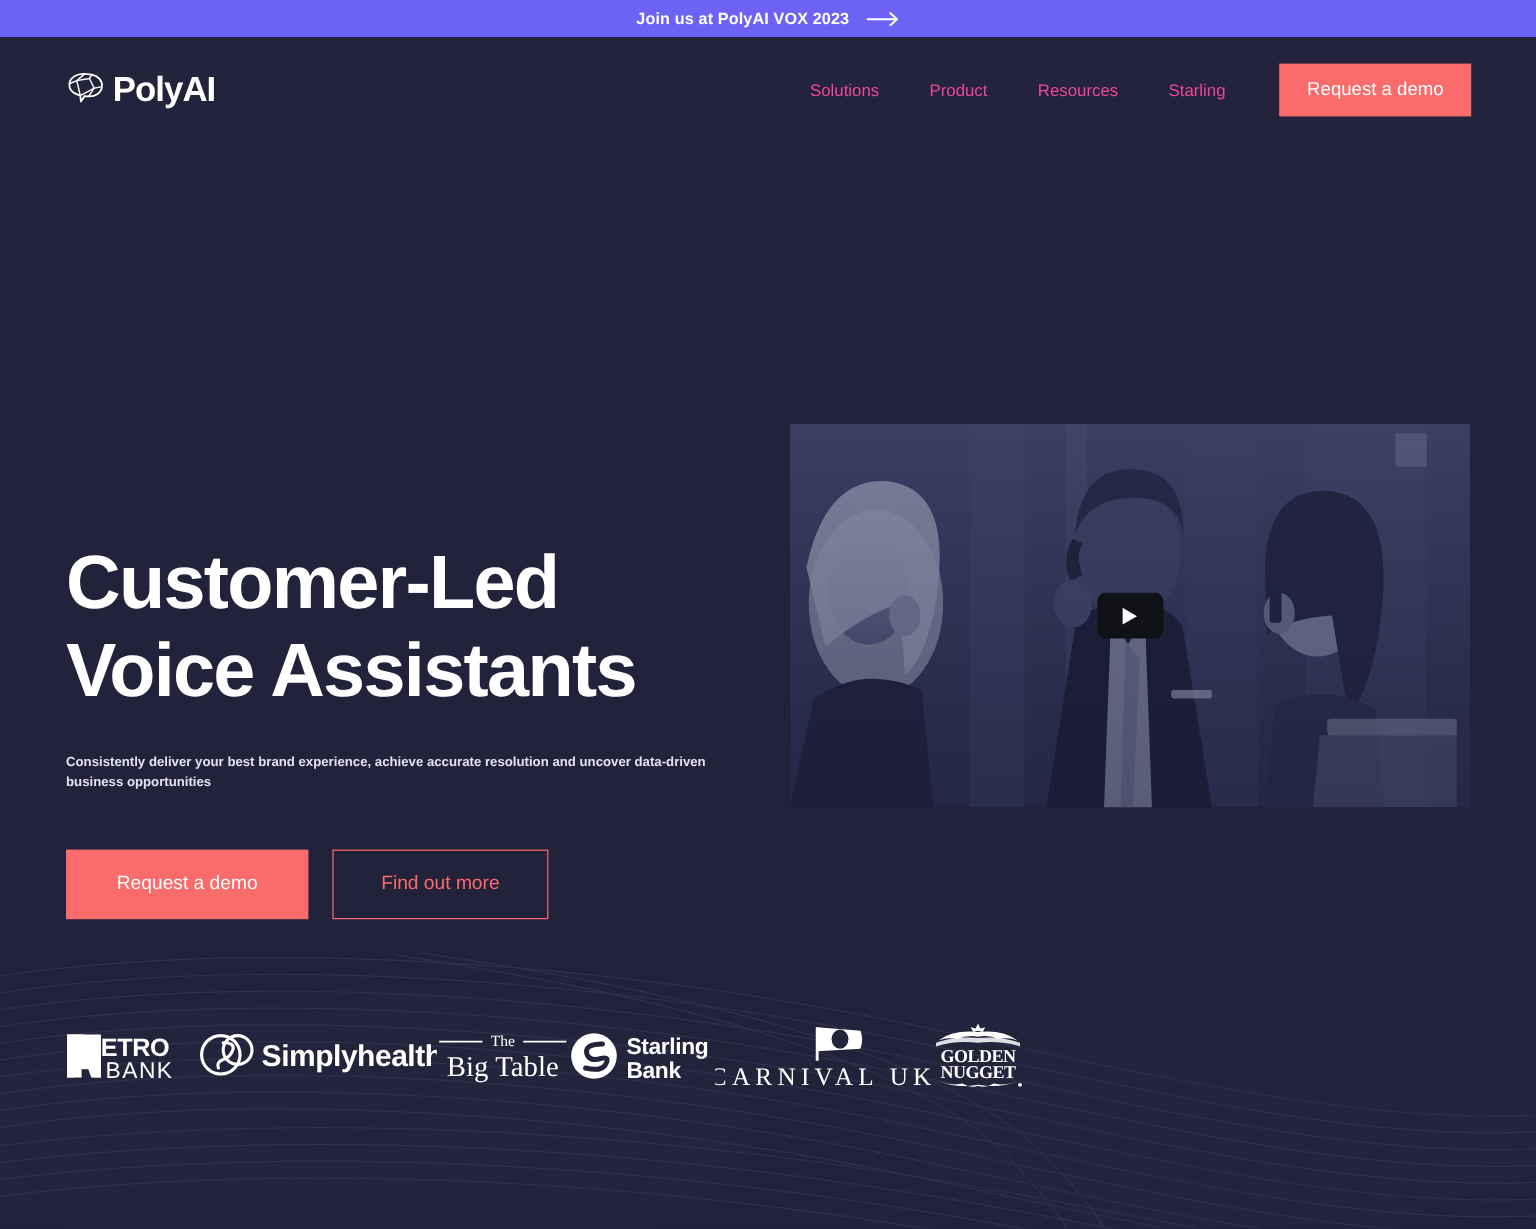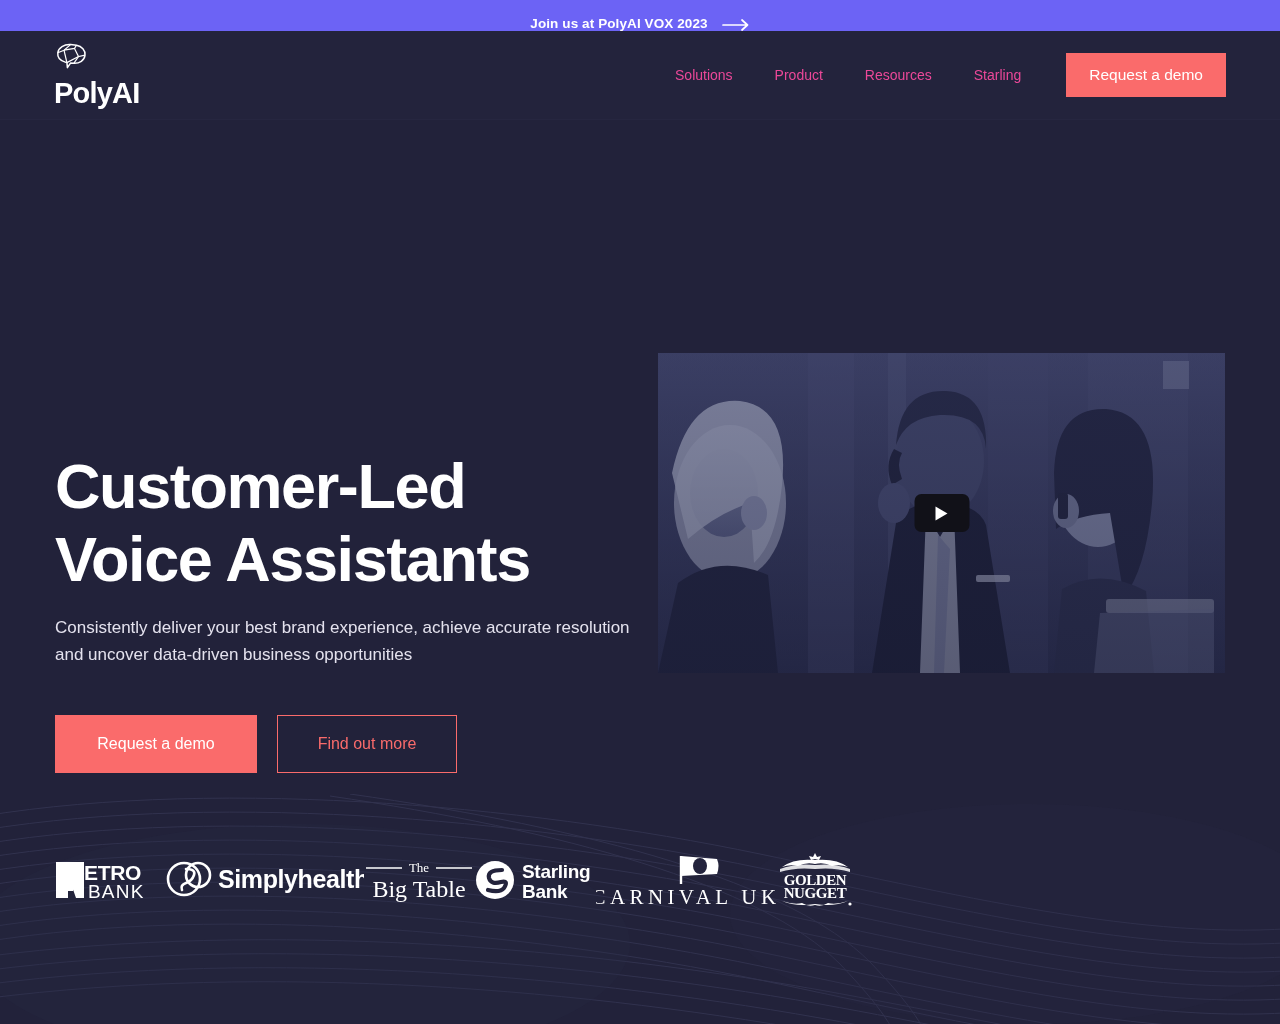--- a/index.html
+++ b/index.html
@@ -9,40 +9,40 @@
     background:#22223a;
     font-family:"Liberation Sans", sans-serif;
     -webkit-font-smoothing:antialiased;
   }
   .page { position:relative; width:1280px; height:1024px; background:#22223a; }
 
   
   .announce {
     height:31px; width:100%;
     background:#6c63f5;
-    display:flex; align-items:flex-end; justify-content:center;
+    display:flex; align-items:center; justify-content:center;
     cursor:pointer;
   }
   .announce-text {
     color:#ffffff; font-size:13.5px; font-weight:bold; letter-spacing:.1px;
   }
   .announce-arrow {
     display:inline-block; margin-left:14px; color:#fff;
   }
   .announce-arrow svg { display:block; }
 
   
   .header {
     height:89px; width:100%;
     background:#23233c;
     display:flex; align-items:center;
     padding:0 54px 0 54px;
     border-bottom:1px solid #262640;
   }
-  .logo { display:flex; align-items:flex-start; gap:6px; cursor:pointer;flex-direction:column; }
+  .logo { display:flex; align-items:flex-end; gap:6px; cursor:pointer; }
   .logo-mark { width:34px; height:30px; display:block; }
   .logo-text {
     color:#ffffff; font-size:29px; font-weight:bold; letter-spacing:-0.8px;
     line-height:1;
   }
   .nav { margin-left:auto; display:flex; align-items:center; gap:0; }
   .nav-link {
     color:#ec4899; font-size:14px; padding:0 21px; cursor:pointer;
     white-space:nowrap; text-decoration:none;
   }
@@ -63,22 +63,22 @@
     height:760px;
   }
   .hero-left { width:605px; padding-top:105px; }
   .hero-title {
     color:#ffffff;
     font-size:63px; font-weight:bold; line-height:1.16;
     letter-spacing:-1.4px;
   }
   .hero-title .line { display:block; }
   .hero-sub {
-    margin-top:19px;
-    color:#e4e2ee; font-size:17px; line-height:1.55; max-width:575px;
+    margin-top:31px;
+    color:#e4e2ee; font-size:11px; line-height:1.55; max-width:575px;font-weight:bold;
   }
   .hero-btns { margin-top:47px; display:flex; gap:20px; }
   .btn-primary {
     background:#fa6b6b; color:#ffffff; border:none;
     font-size:16px; padding:0 28px; height:58px; min-width:202px;
     cursor:pointer; font-family:"Liberation Sans", sans-serif;
   }
   .btn-outline {
     background:transparent; color:#fa6b6b;
     border:1.5px solid #fa6b6b;

